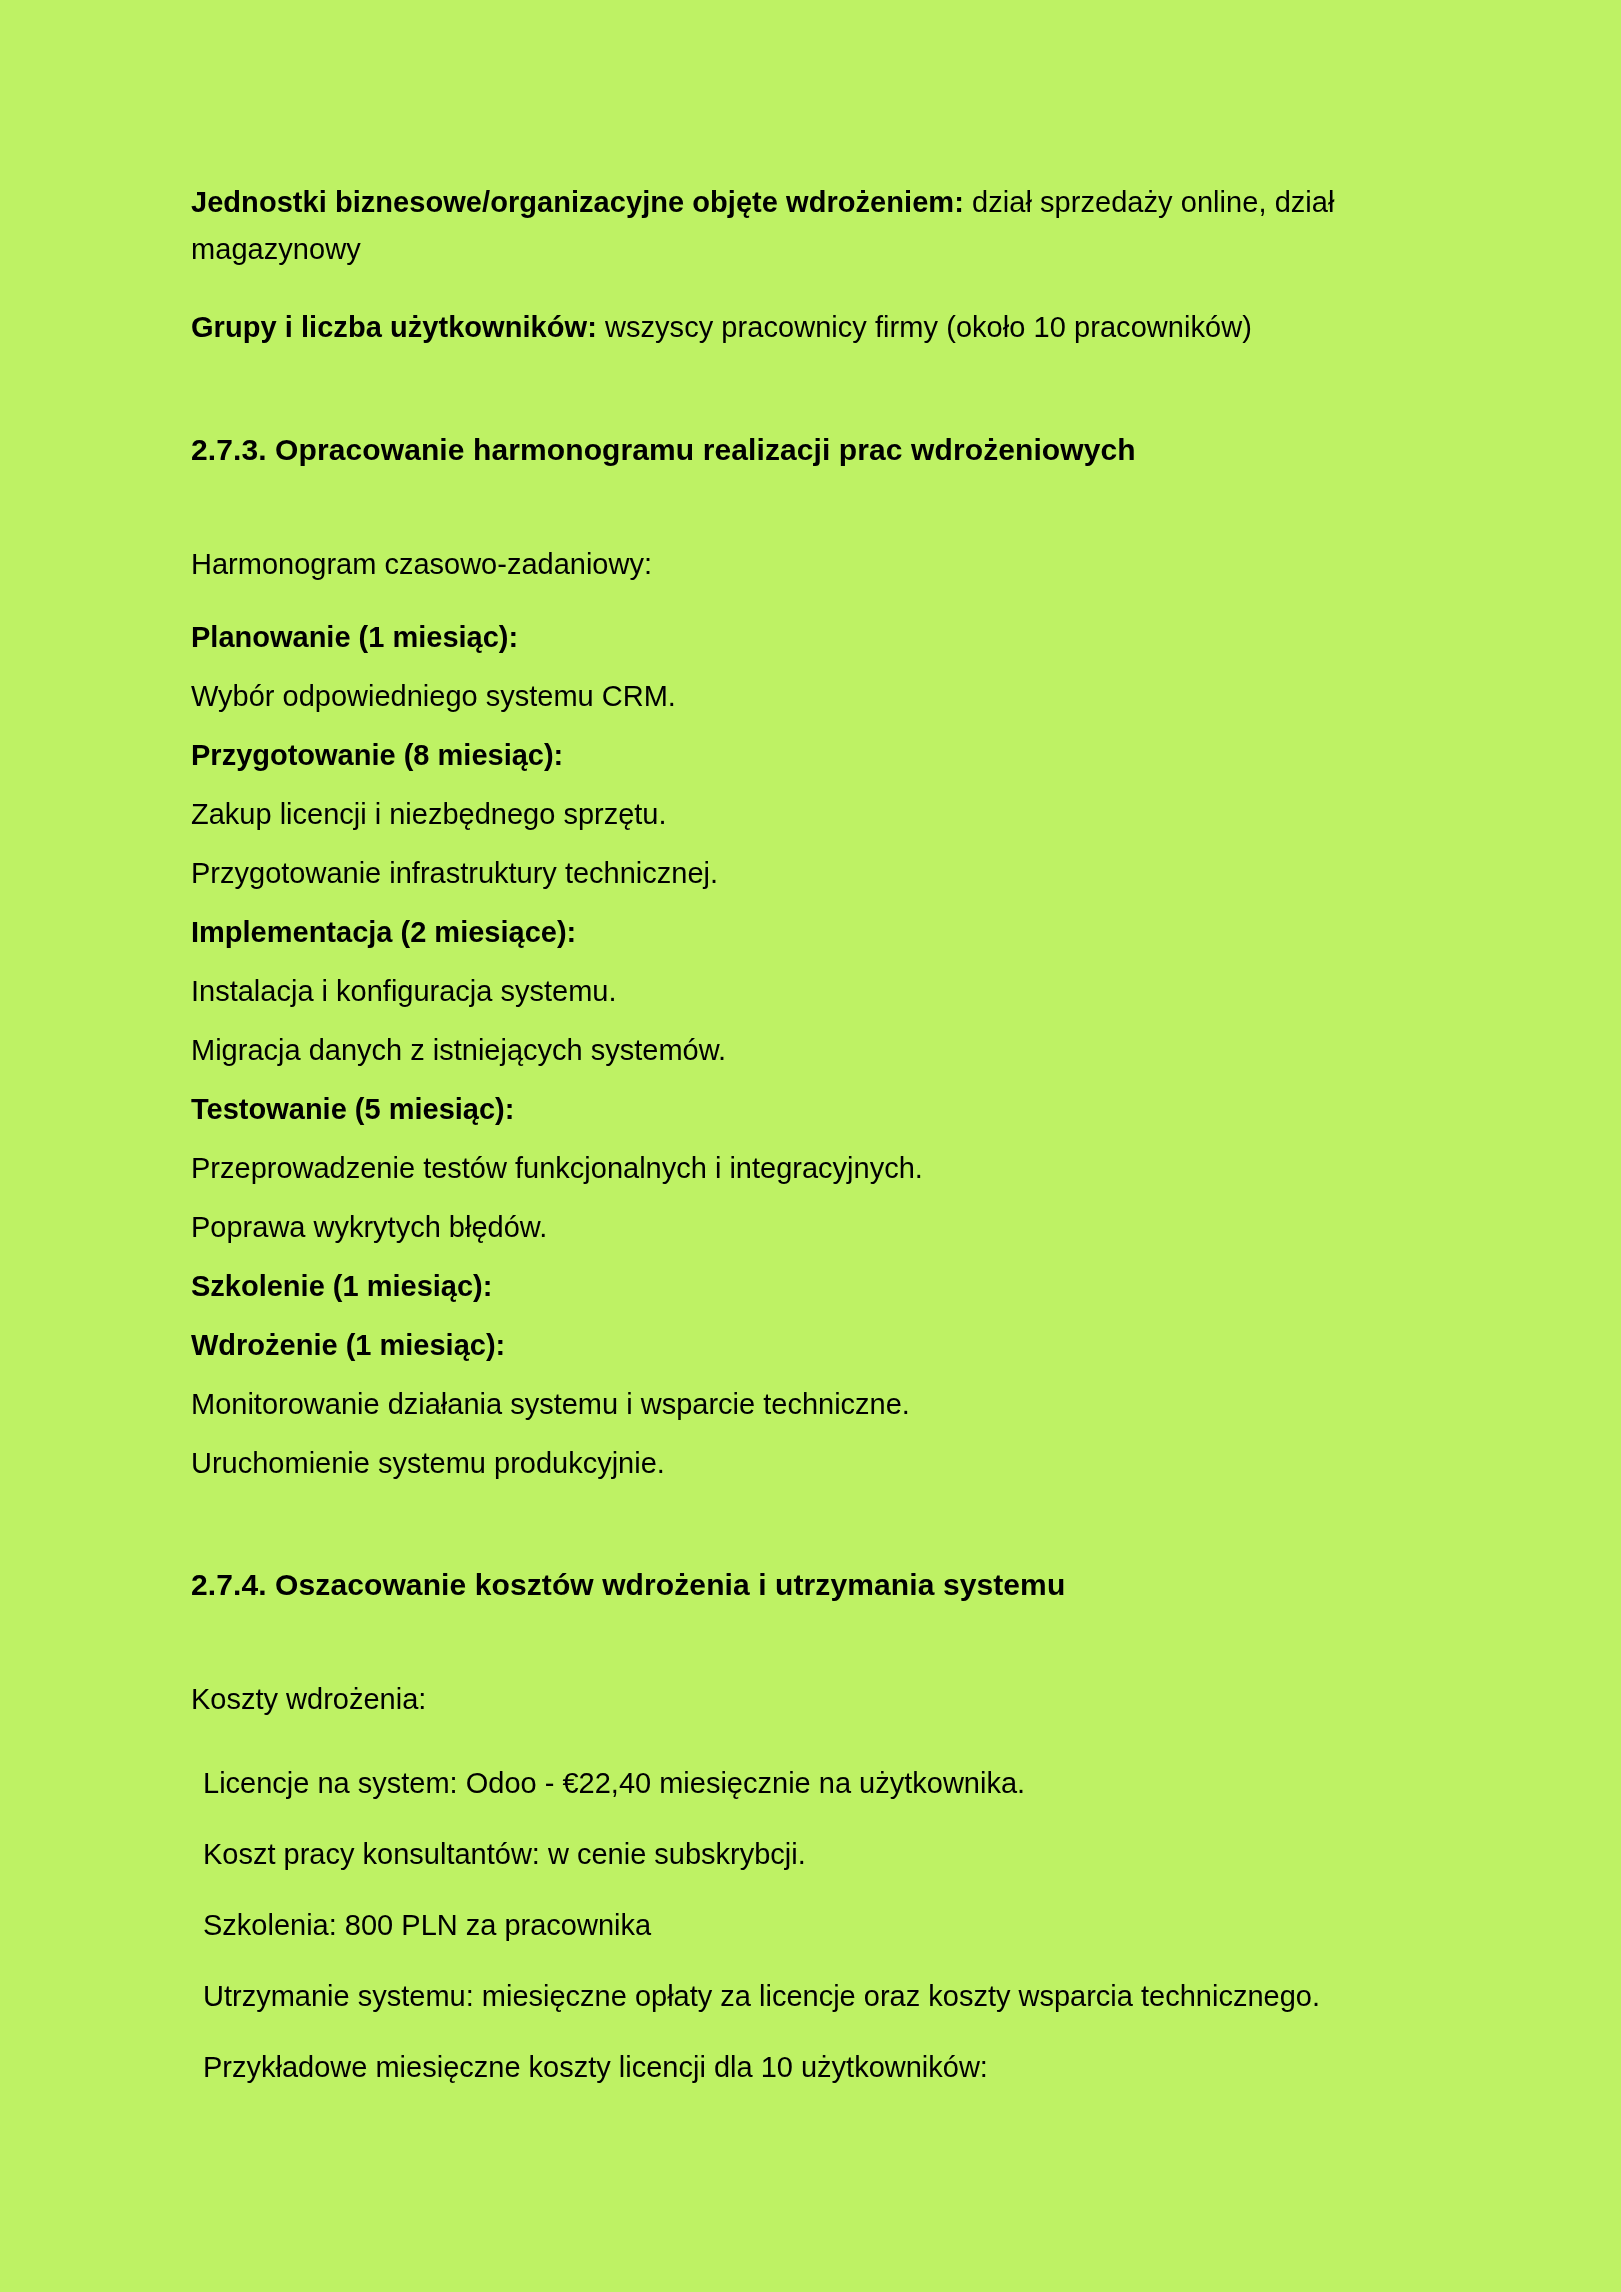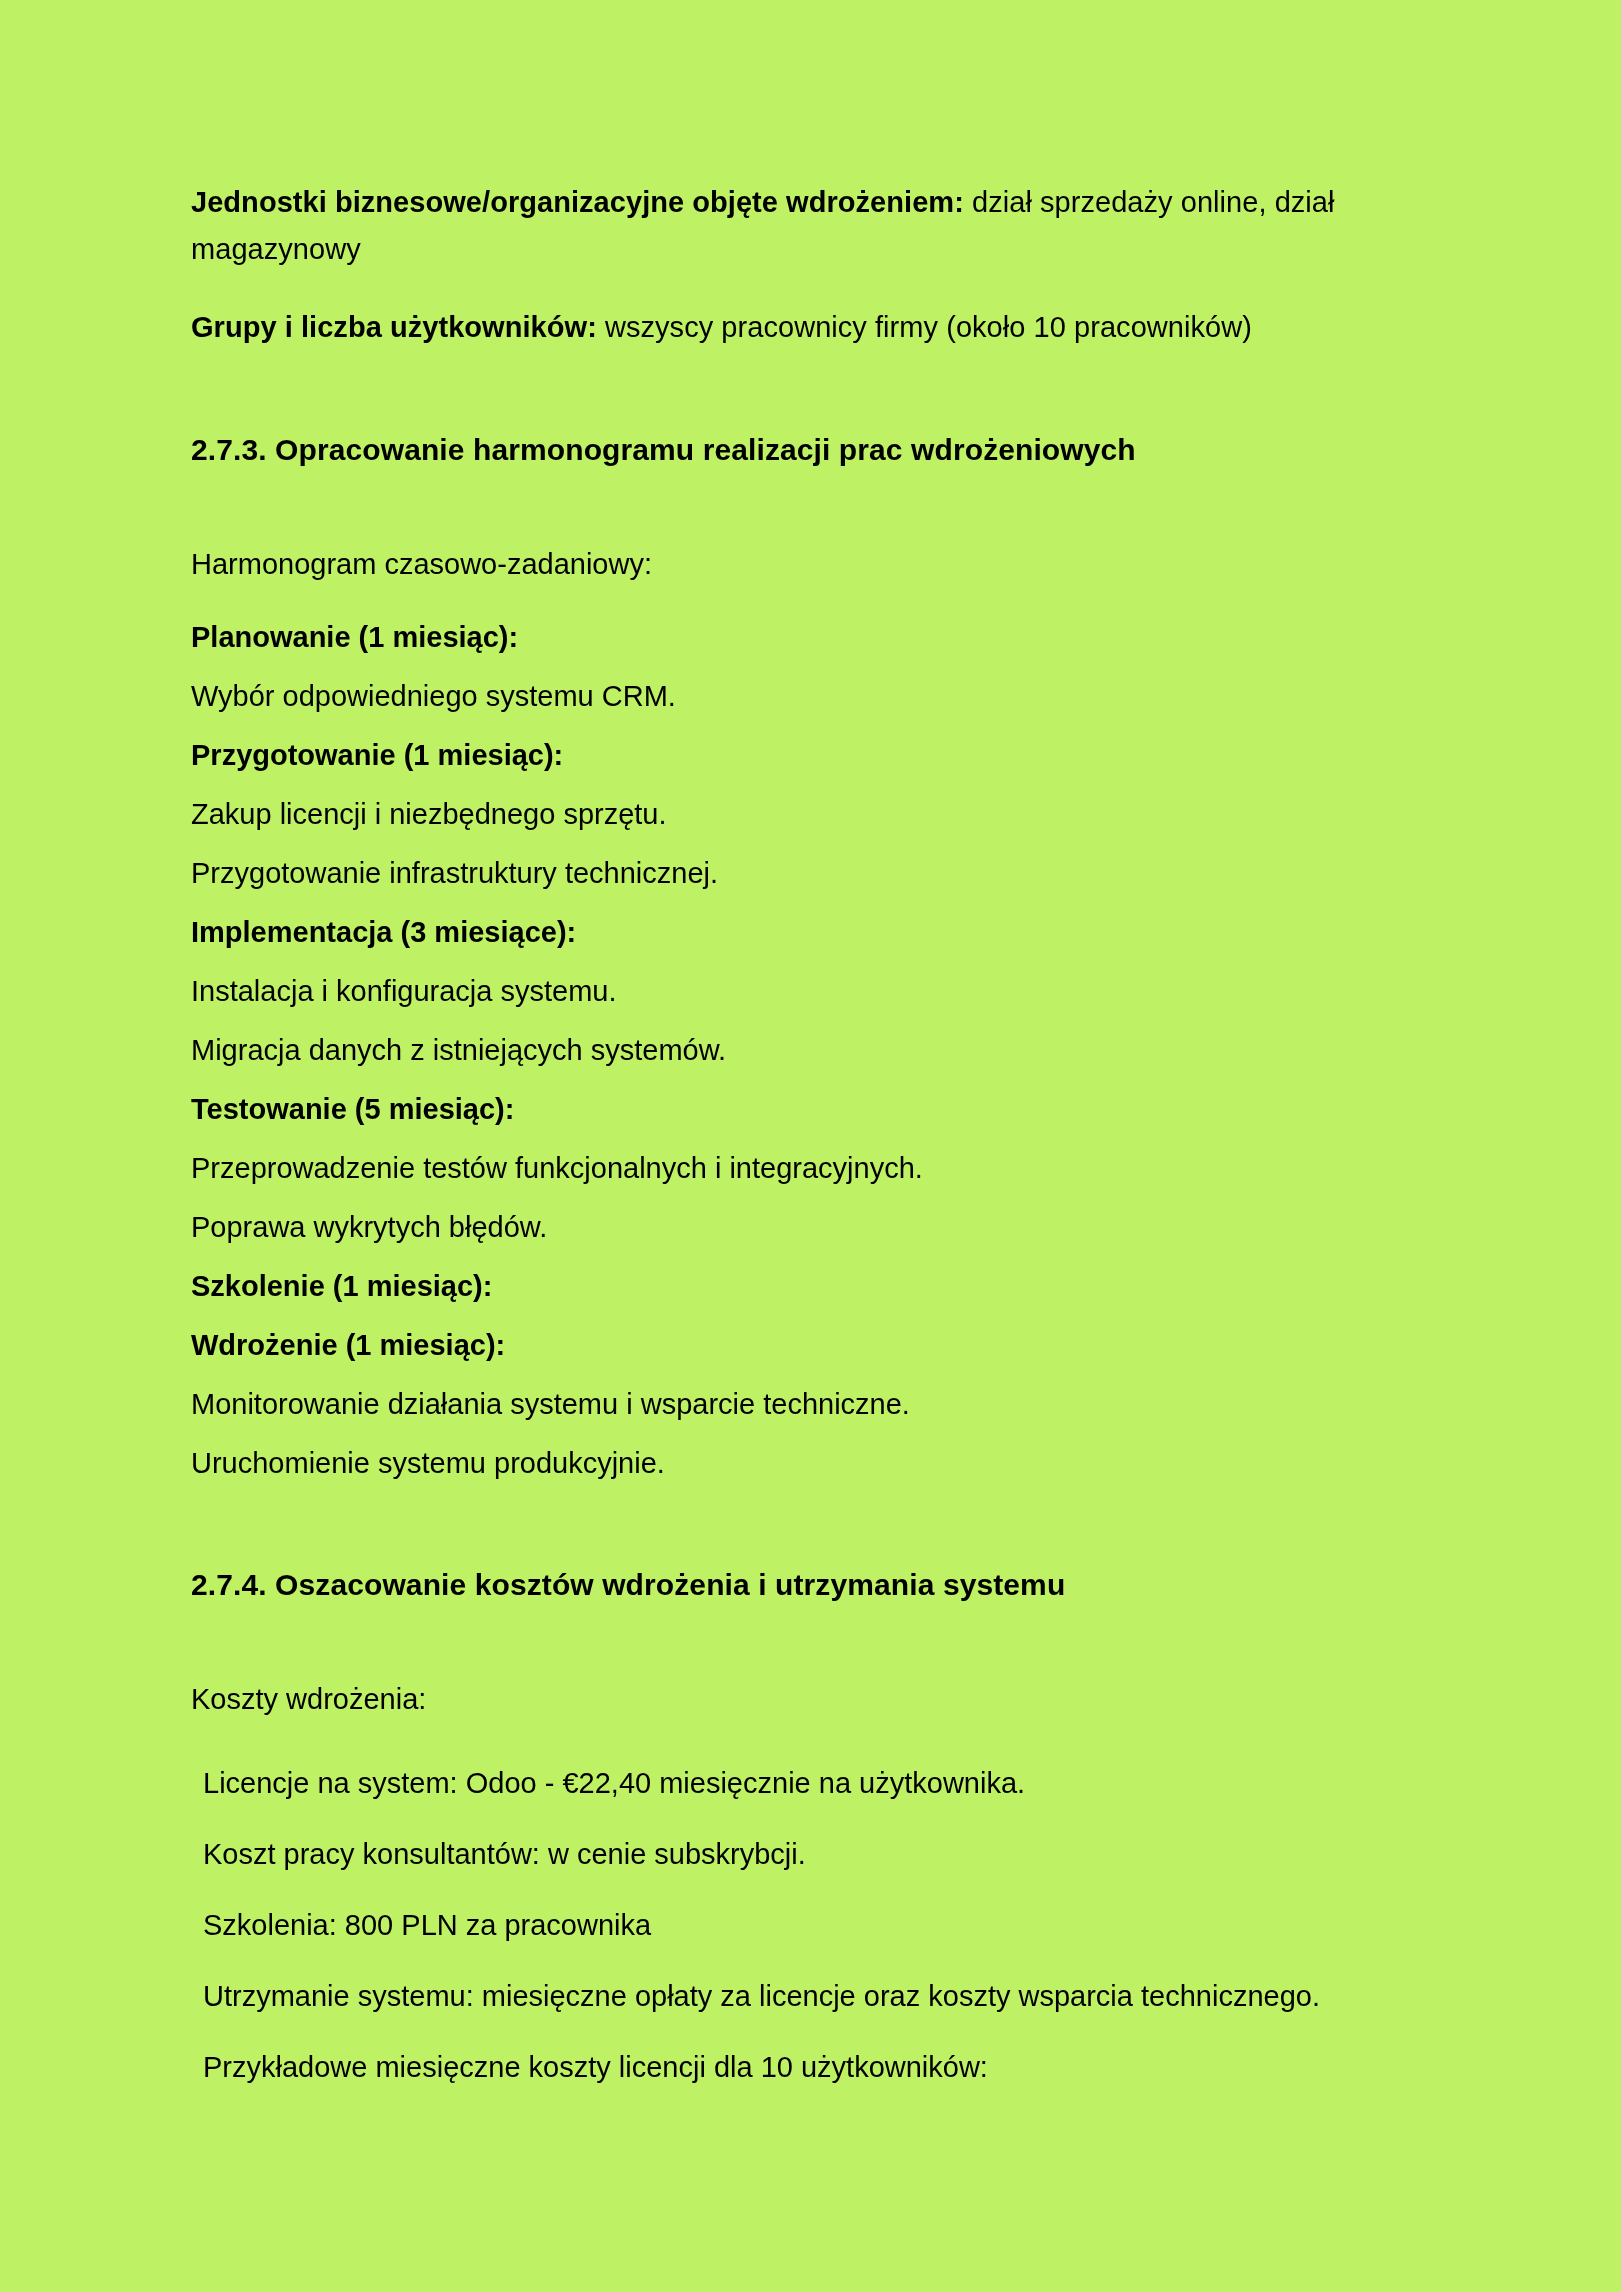--- a/index.html
+++ b/index.html
@@ -103,25 +103,25 @@
     <div class="sp-72"></div>
 
     <p class="sub-heading">Harmonogram czasowo-zadaniowy:</p>
 
     <div class="sp-20"></div>
 
     <div class="schedule">
       <p class="sched-line phase">Planowanie (1 miesiąc):</p>
       <p class="sched-line">Wybór odpowiedniego systemu CRM.</p>
 
-      <p class="sched-line phase">Przygotowanie (1 miesiąc):</p>
+      <p class="sched-line phase">Przygotowanie (8 miesiąc):</p>
       <p class="sched-line">Zakup licencji i niezbędnego sprzętu.</p>
       <p class="sched-line">Przygotowanie infrastruktury technicznej.</p>
 
-      <p class="sched-line phase">Implementacja (3 miesiące):</p>
+      <p class="sched-line phase">Implementacja (2 miesiące):</p>
       <p class="sched-line">Instalacja i konfiguracja systemu.</p>
       <p class="sched-line">Migracja danych z istniejących systemów.</p>
 
       <p class="sched-line phase">Testowanie (5 miesiąc):</p>
       <p class="sched-line">Przeprowadzenie testów funkcjonalnych i integracyjnych.</p>
       <p class="sched-line">Poprawa wykrytych błędów.</p>
 
       <p class="sched-line phase">Szkolenie (1 miesiąc):</p>
 
       <p class="sched-line phase">Wdrożenie (1 miesiąc):</p>

